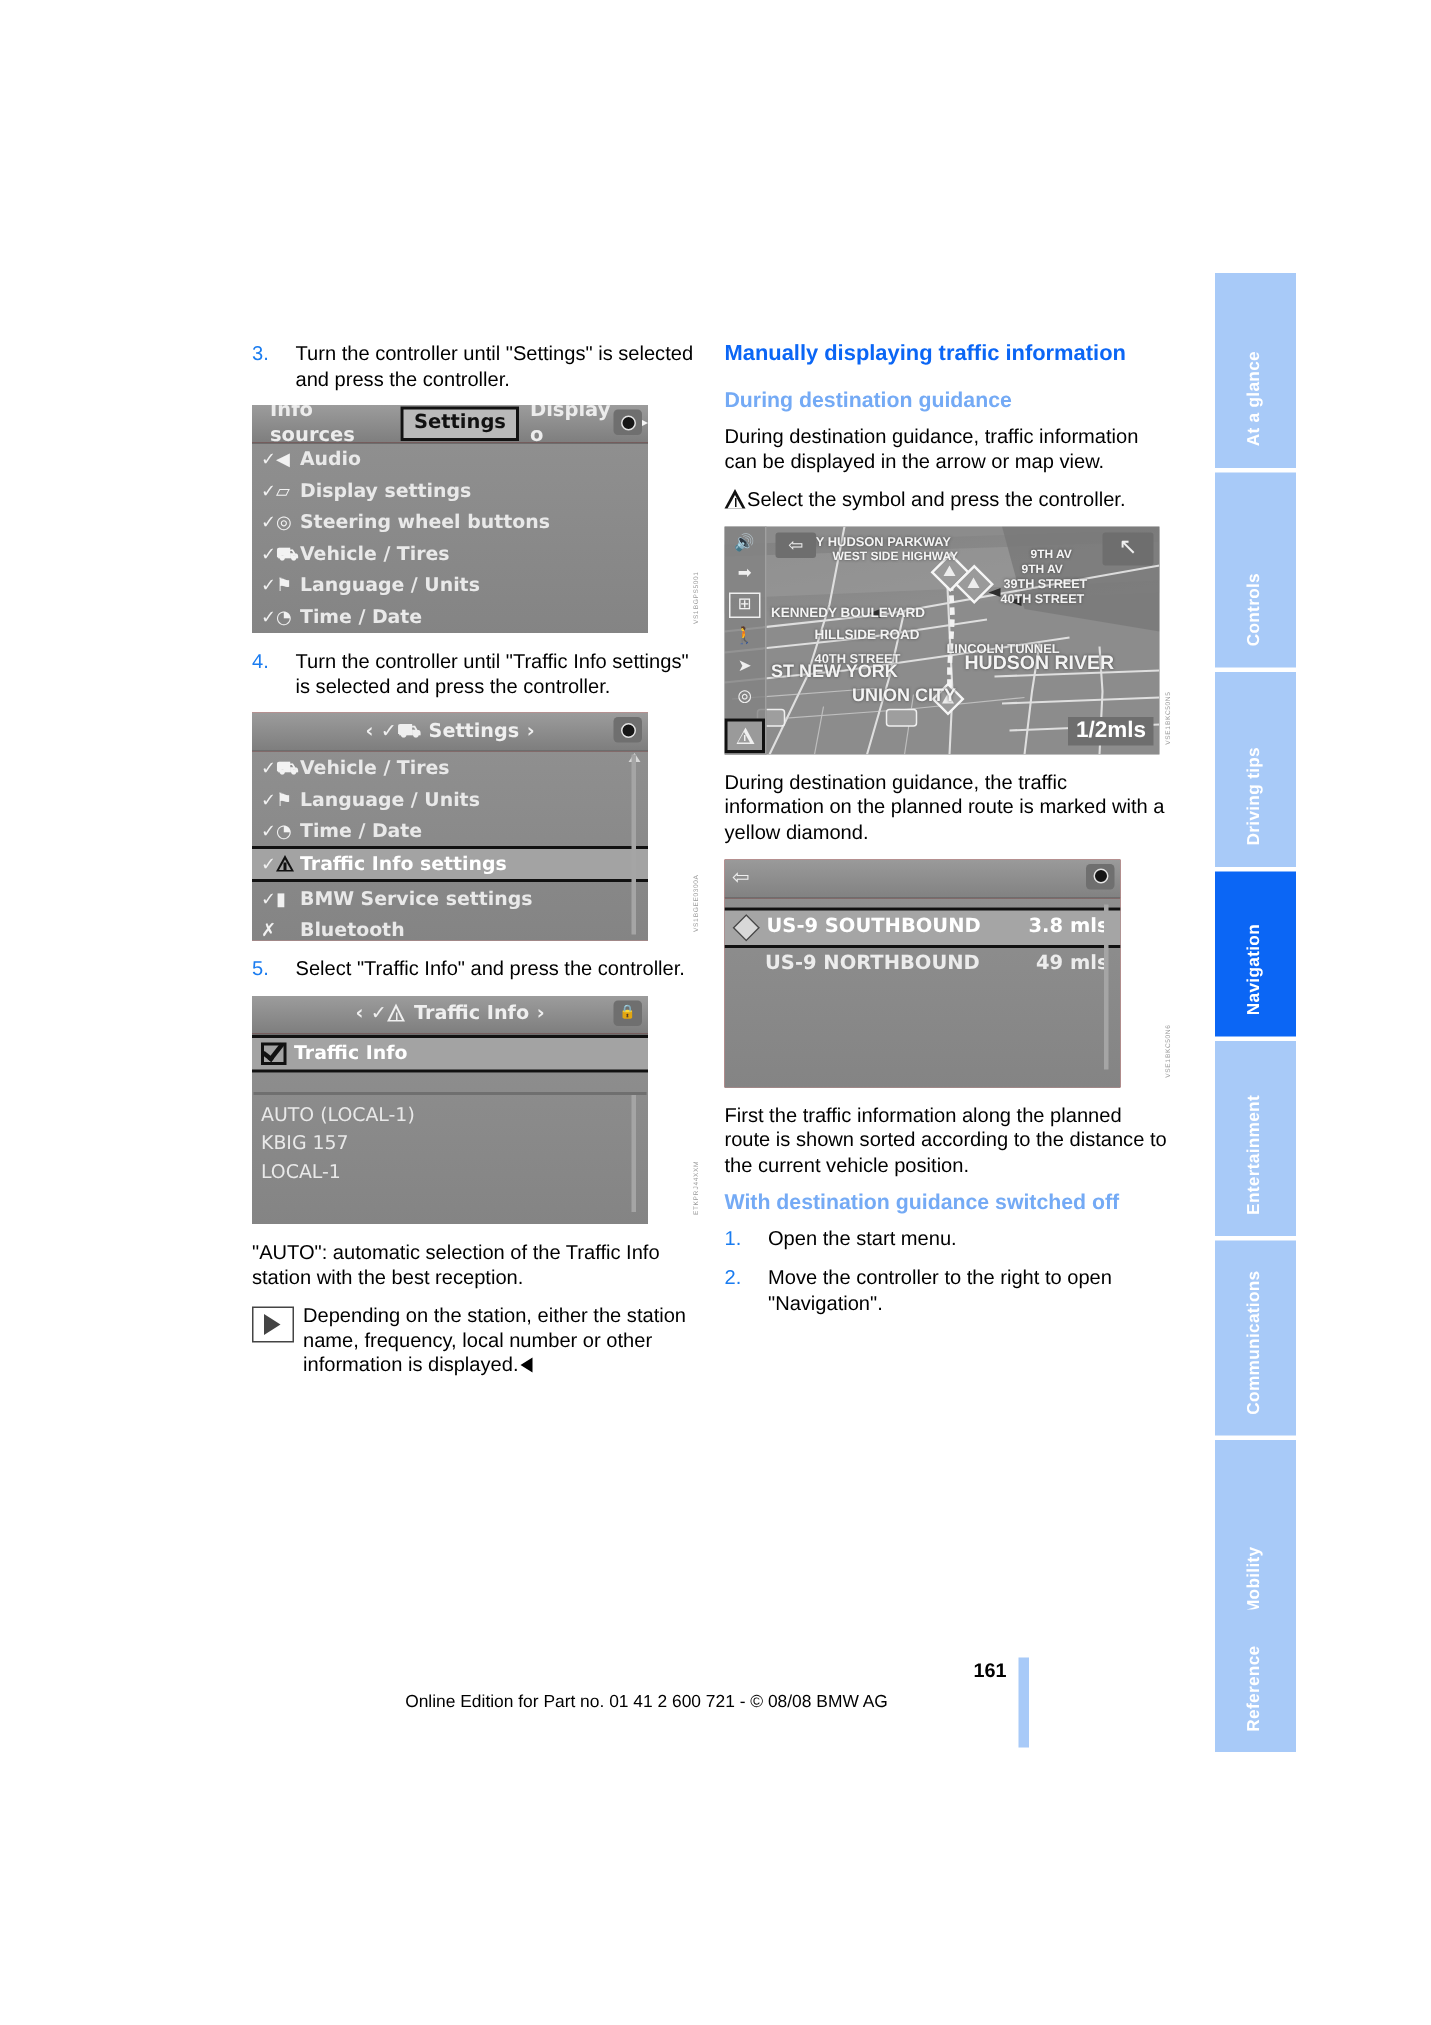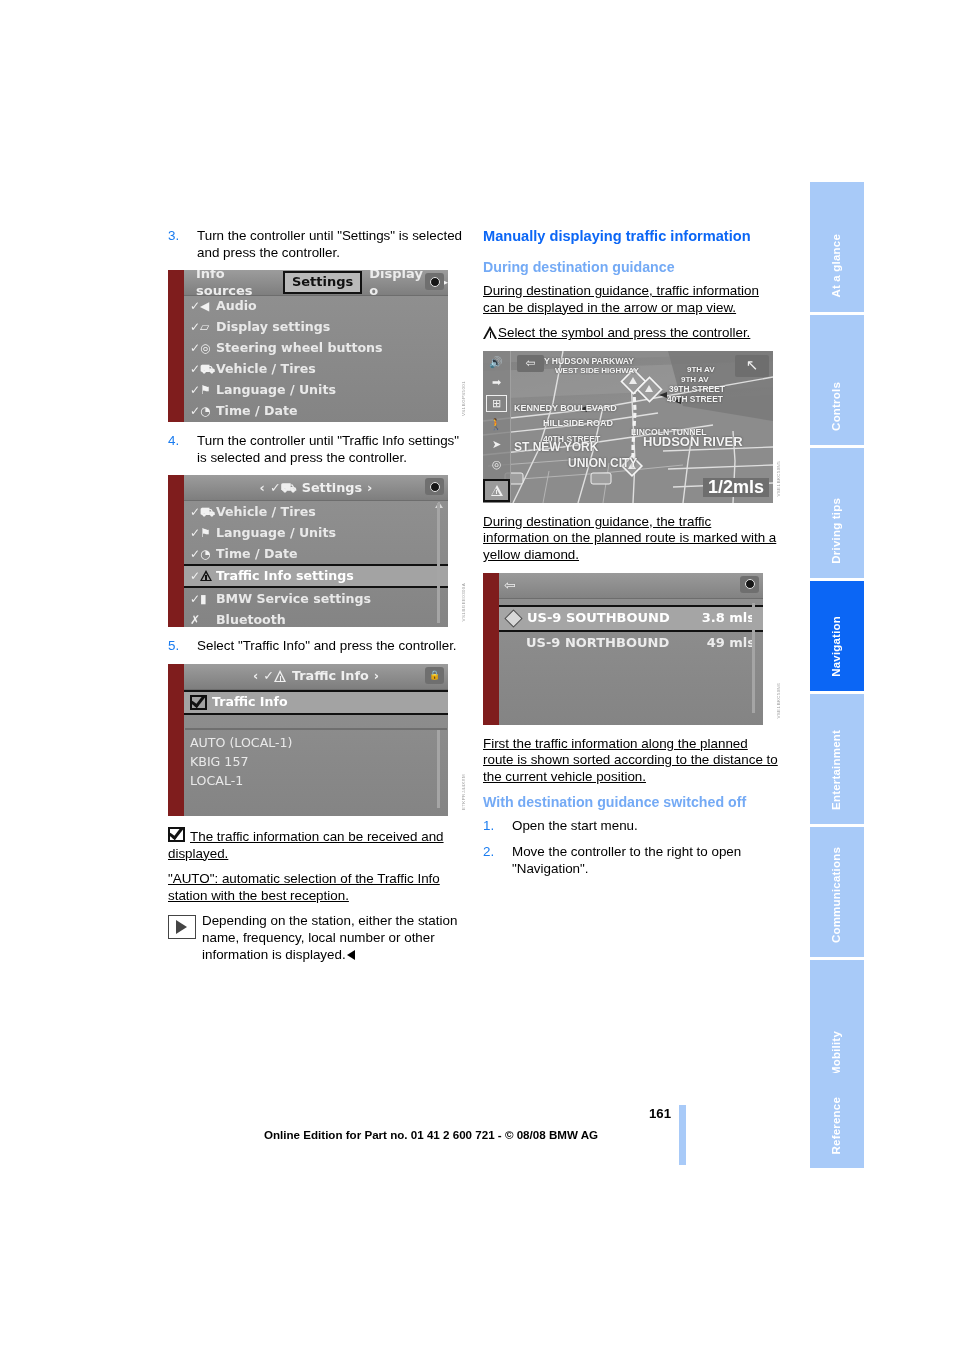--- a/index.html
+++ b/index.html
@@ -49,21 +49,21 @@
   .col {
     position: absolute;
     top: 228px;
     width: 296px;
     font-size: 13.4px;
     line-height: 16.6px;
   }
   .col-left  { left: 168px; }
   .col-right { left: 483px; }
 
-  p { margin: 0 0 9px 0; text-decoration: underline; }
+  p { margin: 0 0 9px 0; }
 
   
   .step {
     position: relative;
     padding-left: 29px;
     margin-bottom: 9px;
   }
   .step-num {
     position: absolute;
     left: 0;
@@ -95,21 +95,20 @@
     margin: 3px 0 11px 0;
     width: 296px;
   }
   .figure .shot {
     position: relative;
     width: 264px;
     height: 152px;
     background: #7f1d1d;
     overflow: hidden;
     font-family: "DejaVu Sans", sans-serif;
-    padding-left: 16px;
   }
   .figure .fig-id {
     position: absolute;
     right: -2px;
     bottom: 6px;
     width: 10px;
     font-size: 4.4px;
     color: #9b9b9b;
     writing-mode: vertical-rl;
     transform: rotate(180deg);
@@ -321,21 +320,21 @@
   .map-dirbtn {
     position: absolute; right: 4px; top: 4px;
     width: 34px; height: 22px;
     background: #6e6e6e; border-radius: 2px;
     display:flex; align-items:center; justify-content:center;
     color: #f0f0f0; font-size: 15px;
   }
   .map-scale {
     position: absolute; right: 4px; bottom: 6px;
     background: #6e6e6e;
-    color: #fff; font-size: 18px; font-weight: bold;
+    color: #fff; font-size: 15px; font-weight: bold;
     padding: 1px 5px;
   }
   .map-label {
     position: absolute;
     color: #f4f4f4;
     font-weight: bold;
     white-space: nowrap;
     text-shadow: 0 0 2px rgba(60,60,60,0.9);
   }
 
@@ -378,21 +377,20 @@
     left: 649px; top: 1106px;
     font-size: 13.2px;
     font-weight: bold;
   }
   .footer-line {
     position: absolute;
     left: 0; top: 1128px;
     width: 954px;
     text-align: center;
     font-size: 11.6px;
-    font-weight: bold;
   }
   .footer-line span { position: relative; left: -46px; }
   .page-bar {
     position: absolute;
     left: 679px; top: 1105px;
     width: 7px; height: 60px;
     background: #a8caf8;
   }
 </style>
 </head>
@@ -559,23 +557,20 @@
         </div>
         <div class="lcd-row" style="height:19px;font-weight:normal">
           <span>LOCAL-1</span>
         </div>
         <div class="scrollbar" style="top:40px;height:78px"></div>
       </div>
     </div>
     <div class="fig-id">ETKPRJ44XXM</div>
   </div>
 
-  <p>
-    <span class="cbx"></span><span>The traffic information can be received and displayed.</span>
-  </p>
 
   <p>"AUTO": automatic selection of the Traffic Info station with the best reception.</p>
 
   <div class="note-block">
     <span class="gl-abs playbox"></span>
     <span>Depending on the station, either the station name, frequency, local number or other information is displayed.</span><span class="endmark"></span>
   </div>
 
 </div>
 

